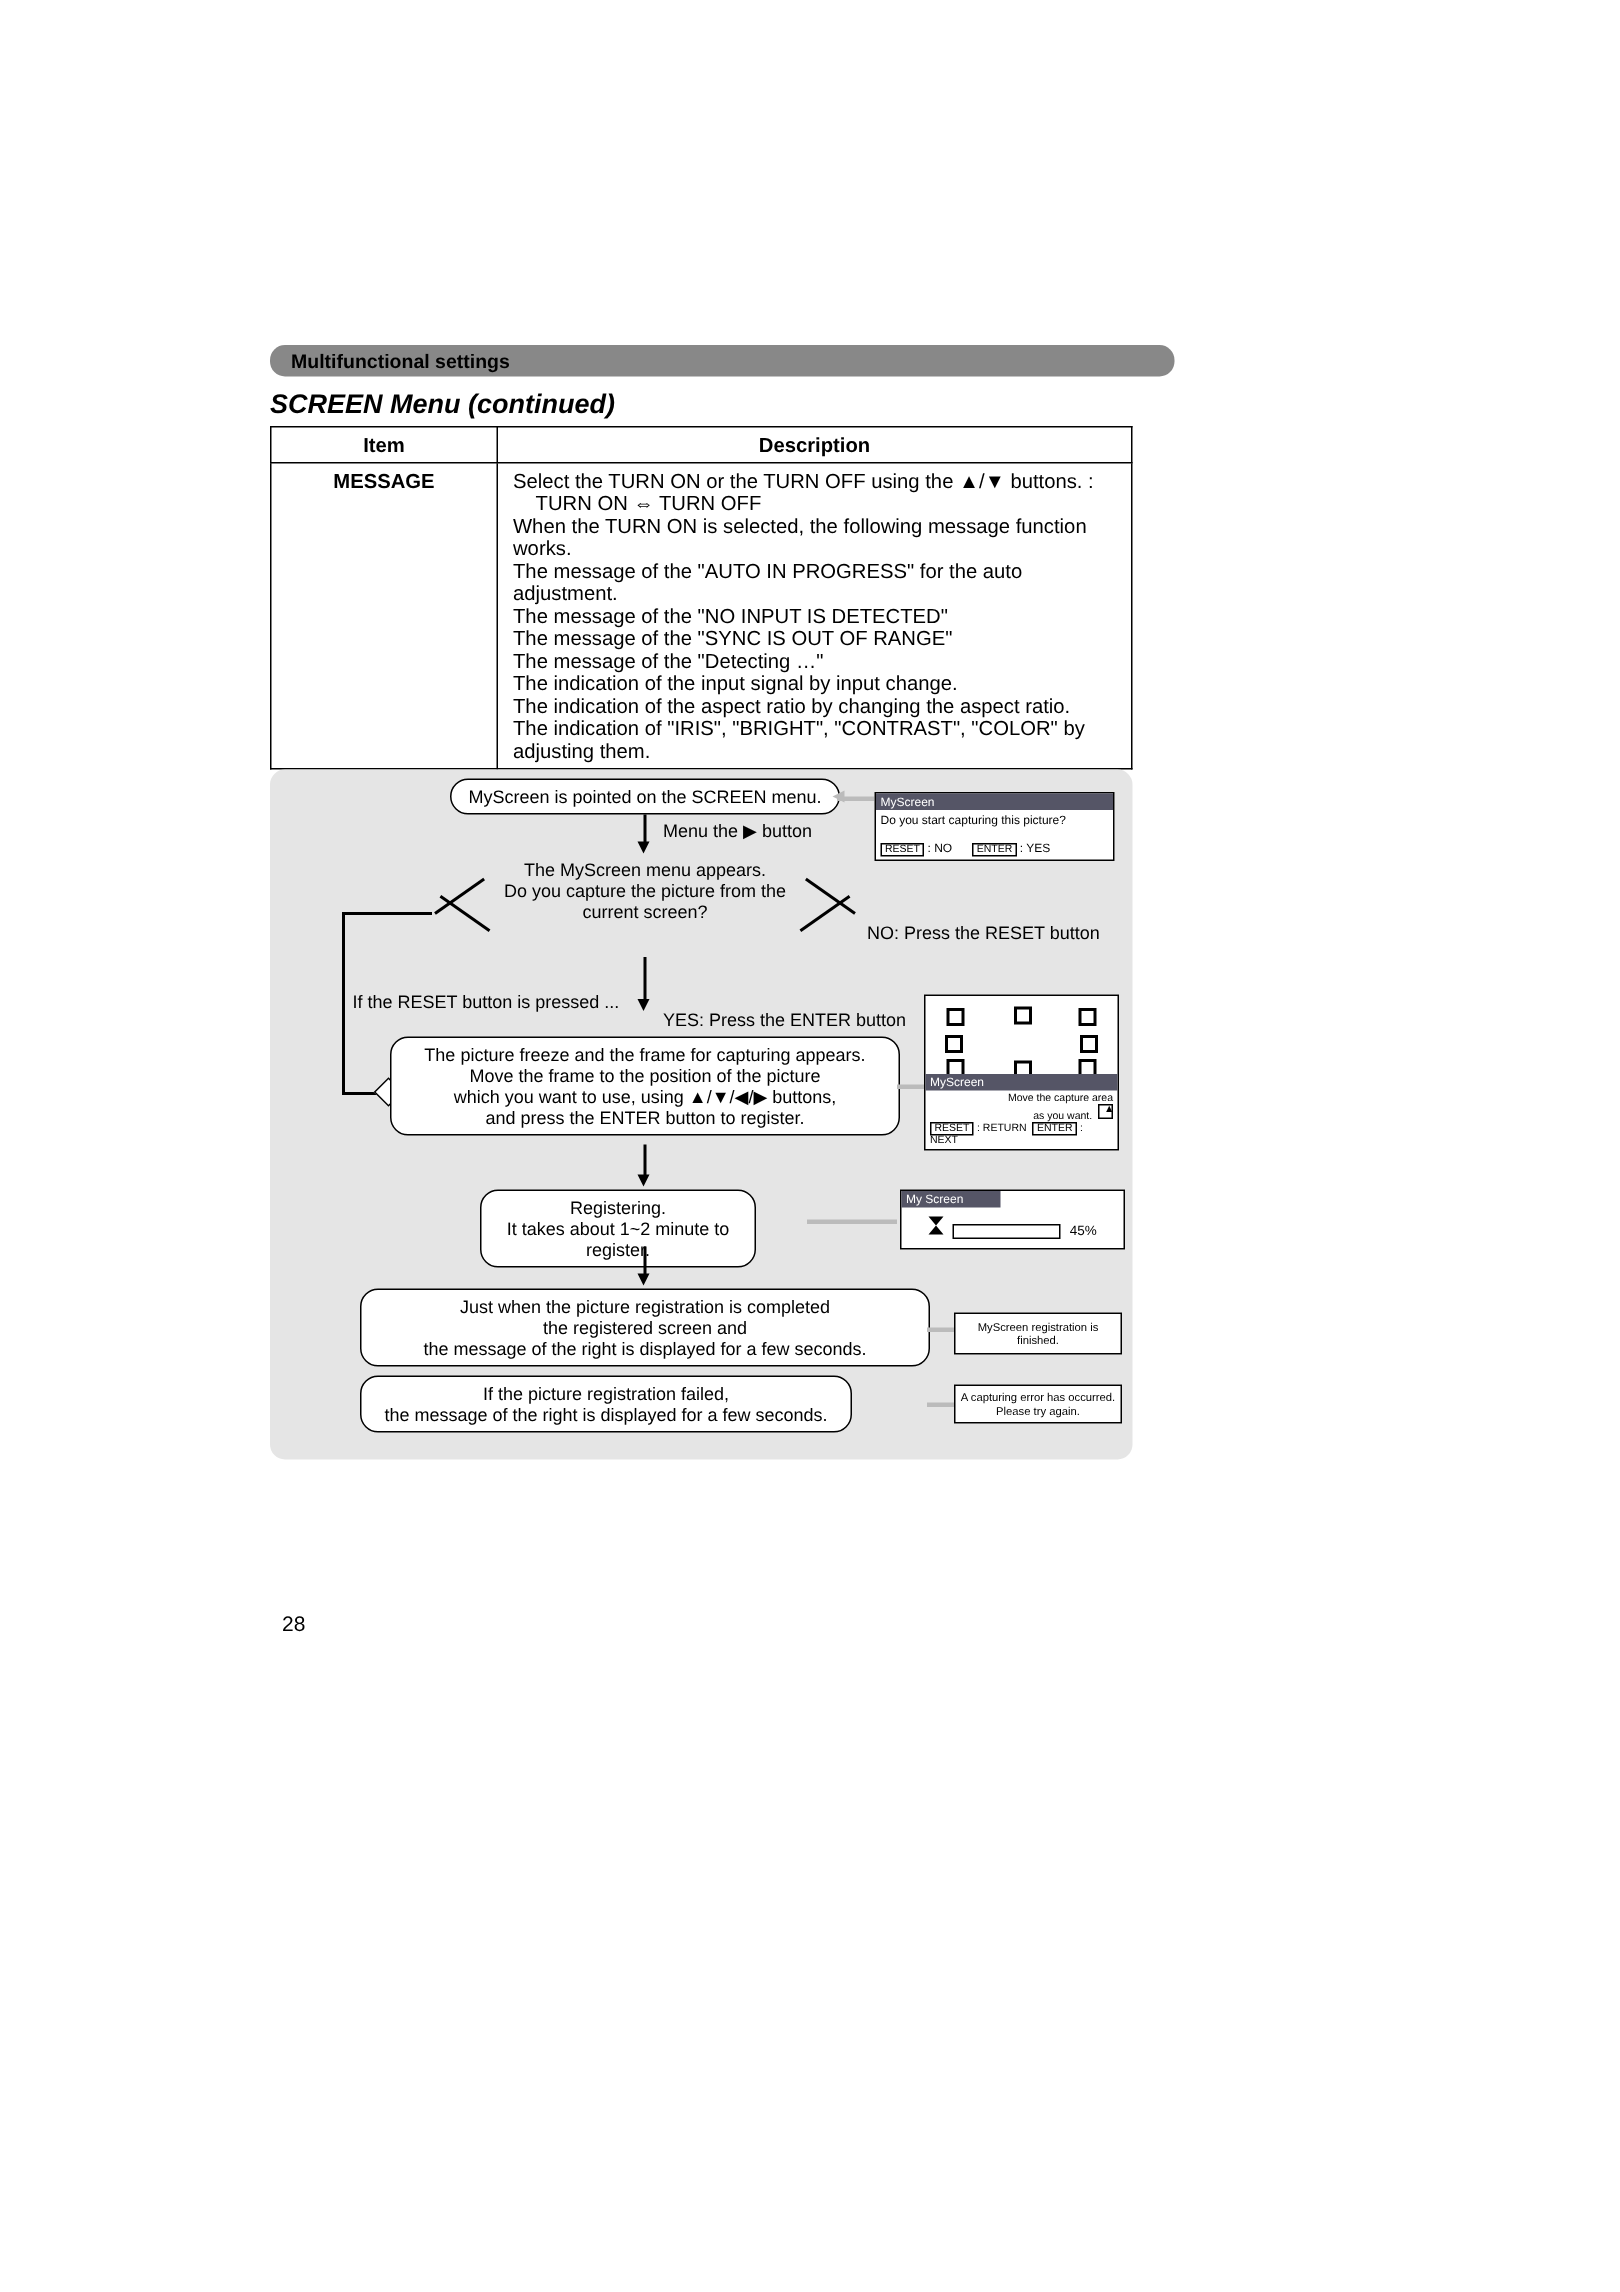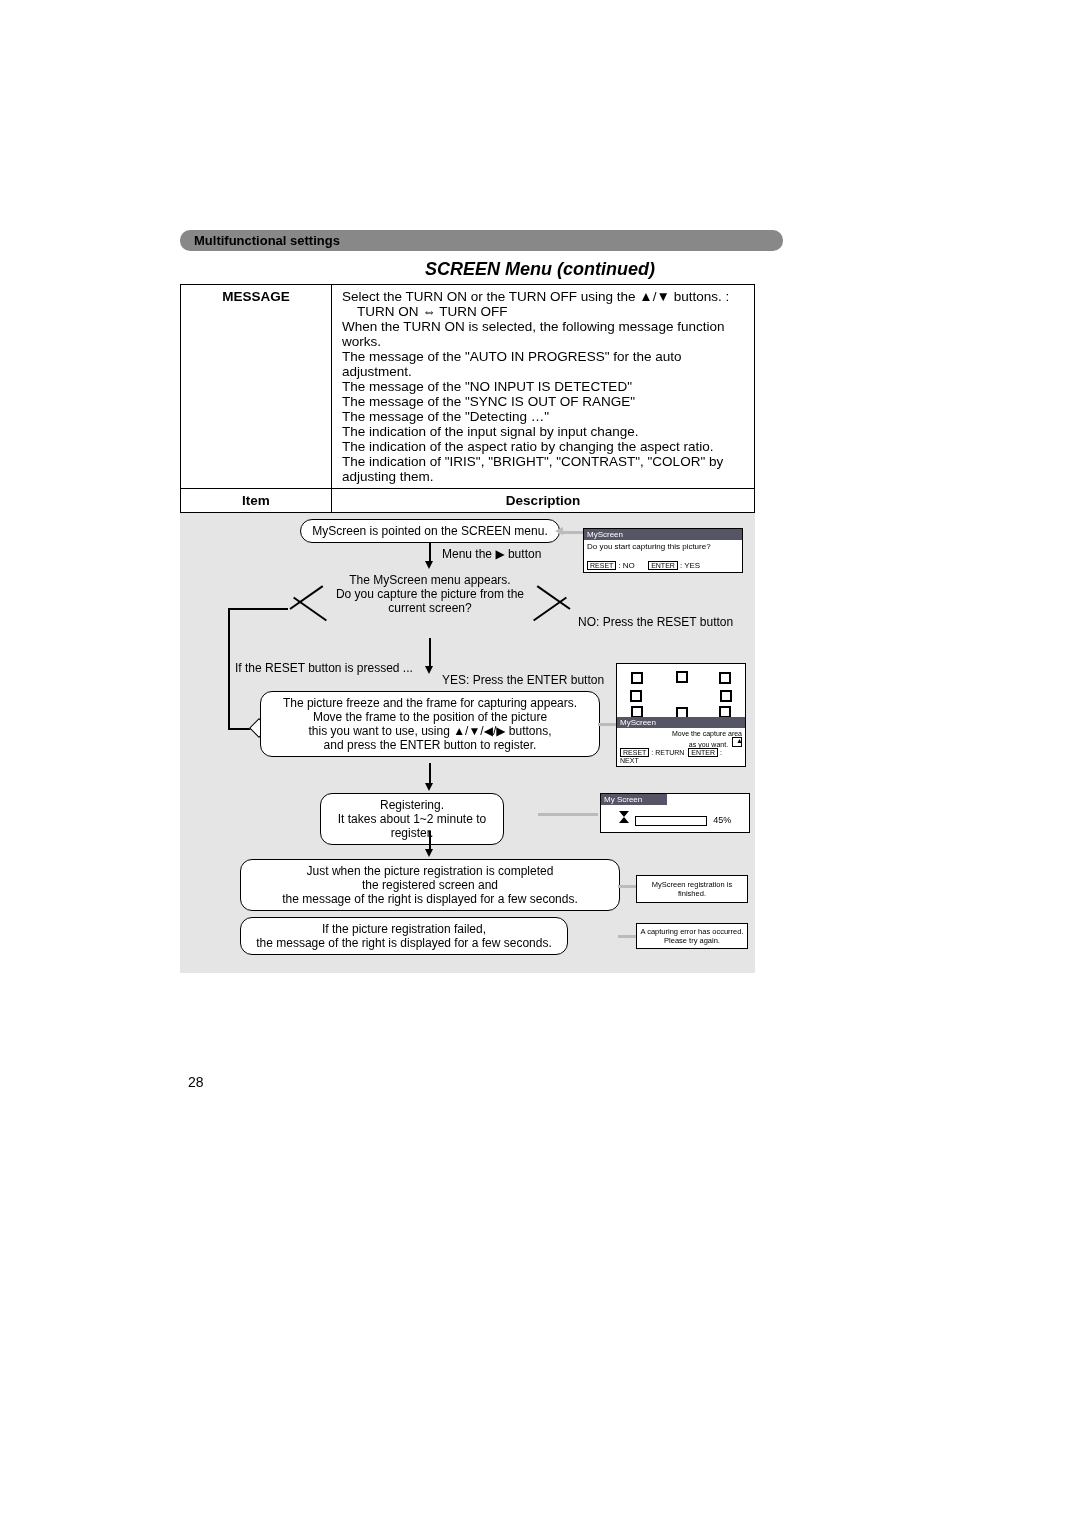--- a/index.html
+++ b/index.html
@@ -1,24 +1,24 @@
 <!DOCTYPE html>
 <html><head>
 <meta charset="utf-8">
 <style>
   html,body{margin:0;padding:0;background:#fff;font-family:Arial,Helvetica,sans-serif;color:#000;}
   .page{width:1080px;height:1528px;position:relative;box-sizing:border-box;padding:230px 180px 0 180px;}
   .breadcrumb{background:#888;color:#000000;font-weight:bold;font-size:13px;border-radius:10px;padding:3px 14px;width:575px;}
-  .title{font-weight:bold;font-style:italic;font-size:18px;margin:8px 0 4px 0;text-align:center;}
+  .title{font-weight:bold;font-style:italic;font-size:18px;margin:8px 0 4px 0;}
   table.main{border-collapse:collapse;width:575px;font-size:13.5px;}
   table.main td,table.main th{border:1.5px solid #000;padding:4px 10px;vertical-align:top;}
   table.main th{font-weight:bold;text-align:center;}
   .item-cell{font-weight:bold;text-align:center;vertical-align:middle;width:130px;}
   .subheading{font-weight:bold;text-decoration:underline;font-size:15px;margin:20px 0 10px 0;}
-  .flow-area{position:relative;width:575px;height:460px;background:#e5e5e5;border-radius:0;}
+  .flow-area{position:relative;width:575px;height:460px;background:#e5e5e5;border-radius:10px;}
   .fbox{position:absolute;background:#fff;border:1.5px solid #000;border-radius:12px;font-size:12px;text-align:center;padding:4px 8px;box-sizing:border-box;}
   .ftext{position:absolute;font-size:12px;}
   .mini{position:absolute;background:#fff;border:1.5px solid #000;font-size:8px;box-sizing:border-box;}
   .mini .bar-title{background:#556;color:#fff;font-size:8px;padding:1px 3px;}
   .mini .body{padding:2px 3px;}
   .btn-label{border:1px solid #000;font-size:7px;padding:0 2px;display:inline-block;margin-right:2px;}
   .arrow-down{position:absolute;width:0;height:0;border-left:4px solid transparent;border-right:4px solid transparent;border-top:8px solid #000;}
   .arrow-left{position:absolute;width:0;height:0;border-top:4px solid transparent;border-bottom:4px solid transparent;border-right:8px solid #000;}
   .vline{position:absolute;width:2px;background:#000;}
   .hline{position:absolute;height:2px;background:#000;}
@@ -45,38 +45,38 @@
 <body>
 
 <div class="page">
 
   <div class="breadcrumb">Multifunctional settings</div>
   <div class="title">SCREEN Menu (continued)</div>
 
   <table class="main">
     <tbody>
         <tr>
+      <th>Item</th>
+      <th>Description</th>
+    </tr>
+    <tr>
       <td class="item-cell">MESSAGE</td>
       <td>
         <span>Select the TURN ON or the TURN OFF using the </span><span>▲</span>/<span>▼</span><span> buttons. :</span><br>
         &nbsp;&nbsp;&nbsp;&nbsp;<span>TURN ON </span><span>⇔</span><span> TURN OFF</span><br>
         <span>When the TURN ON is selected, the following message function works.</span><br>
         <span>The message of the "AUTO IN PROGRESS" for the auto adjustment.</span><br>
         <span>The message of the "NO INPUT IS DETECTED"</span><br>
         <span>The message of the "SYNC IS OUT OF RANGE"</span><br>
         <span>The message of the "Detecting …"</span><br>
         <span>The indication of the input signal by input change.</span><br>
         <span>The indication of the aspect ratio by changing the aspect ratio.</span><br>
         <span>The indication of "IRIS", "BRIGHT", "CONTRAST", "COLOR" by adjusting them.</span>
       </td>
     </tr>
-    <tr>
-      <th>Item</th>
-      <th>Description</th>
-    </tr>
   </tbody>
     </table>
 
 
   <div class="flow-area">
 
     <div class="fbox" style="left:120px;top:6px;width:260px;">MyScreen is pointed on the SCREEN menu.</div>
 
     <div class="grey-line" style="left:378px;top:18px;width:25px;"></div>
     <div class="arrow-left" style="left:375px;top:14px;border-right-color:#bbb;"></div>
@@ -108,21 +108,21 @@
     <div class="hline" style="left:48px;top:215px;width:30px;"></div>
     <div class="diamond" style="left:72px;top:208px;"></div>
 
     <div class="vline" style="left:249px;top:125px;height:30px;"></div>
     <div class="arrow-down" style="left:245px;top:153px;"></div>
     <div class="ftext" style="left:262px;top:160px;">YES: Press the ENTER button</div>
 
     <div class="fbox" style="left:80px;top:178px;width:340px;">
       <span>The picture freeze and the frame for capturing appears.</span><br>
       <span>Move the frame to the position of the picture</span><br>
-      <span>this you want to use, using </span><span>▲</span>/<span>▼</span>/<span>◀</span>/<span>▶</span><span> buttons,</span><br>
+      <span>which you want to use, using </span><span>▲</span>/<span>▼</span>/<span>◀</span>/<span>▶</span><span> buttons,</span><br>
       <span>and press the ENTER button to register.</span>
     </div>
     <div class="grey-line" style="left:418px;top:210px;width:18px;"></div>
 
     <div class="vline" style="left:249px;top:250px;height:22px;"></div>
     <div class="arrow-down" style="left:245px;top:270px;"></div>
 
     <div class="fbox" style="left:140px;top:280px;width:184px;">
       <span>Registering.</span><br>
       <span>It takes about 1~2 minute to register.</span>

